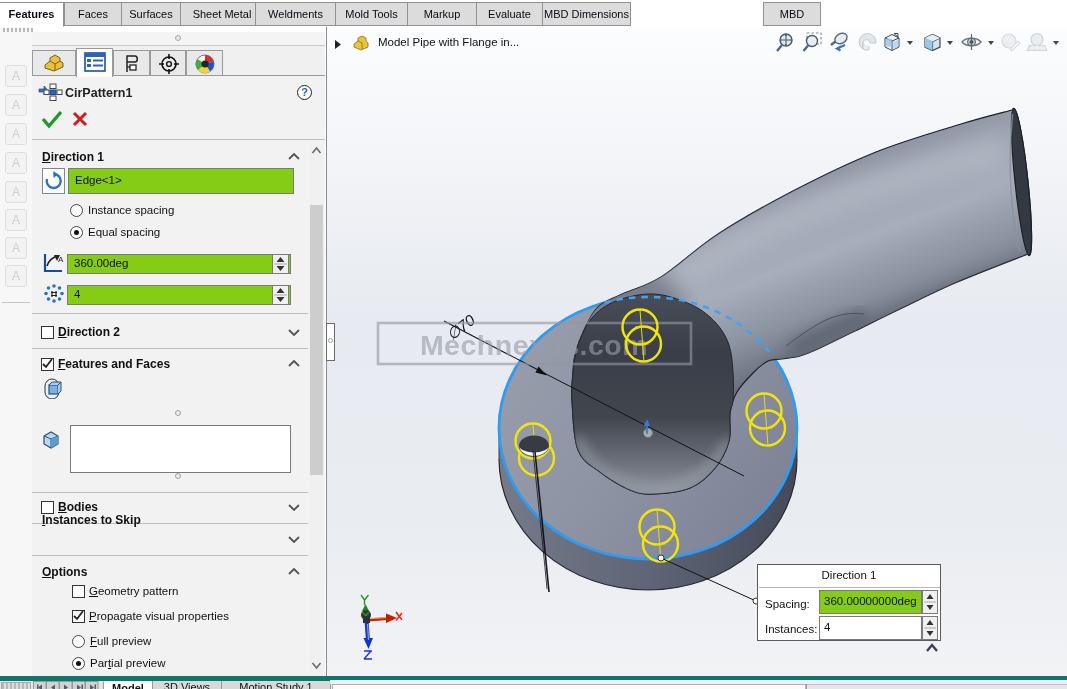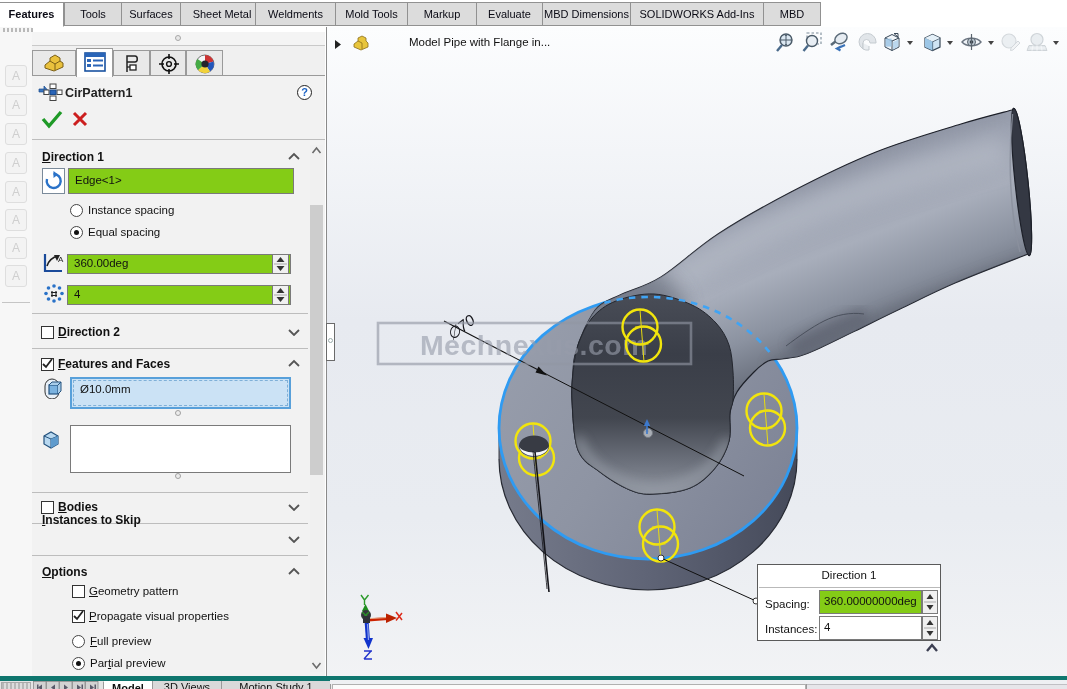--- a/index.html
+++ b/index.html
@@ -198,21 +198,21 @@
     <svg width="10" height="12">
         <polygon points="2,1 8,5.5 2,10" fill="#222"></polygon>
       </svg>
   </div>
   <div class="abs" style="left:352px; top:35px;">
     <svg width="18" height="16" viewBox="0 0 18 16">
       <path d="M2,9 L6,6 L6,3 L10,1 L14,3 L14,6 L16,8 L16,12 L9,15 L2,12 Z" fill="#e8c53c" stroke="#8a6d1a" stroke-width="0.8"></path>
       <path d="M6,6 L10,8 L10,14" fill="none" stroke="#8a6d1a" stroke-width="0.8"></path>
     </svg>
   </div>
-  <div class="abs" style="left:393px; top:36px; font-size:11.5px; color:#111;padding-left:16px;">Model Pipe with Flange in...</div>
+  <div class="abs" style="left:362px; top:36px; font-size:11.5px; color:#111;padding-left:16px;">Model Pipe with Flange in...</div>
 
   <div class="abs" id="hud" style="left:770px; top:32px; width:297px; height:22px;">
   <svg width="297" height="22" viewBox="0 0 297 22">
 
     <g transform="translate(6,0)">
       <circle cx="10" cy="8" r="6" fill="#dce8f2" stroke="#4a5a68" stroke-width="1.4"></circle>
       <line x1="6" y1="13" x2="1" y2="19" stroke="#4a6a8a" stroke-width="2.4"></line>
       <path d="M10,4 L10,12 M6,8 L14,8" stroke="#4a5a68" stroke-width="1"></path>
       <path d="M10,2.2 L8.6,4 L11.4,4 Z M10,13.8 L8.6,12 L11.4,12 Z M3.8,8 L5.6,6.6 L5.6,9.4 Z M16.2,8 L14.4,6.6 L14.4,9.4 Z" fill="#4a5a68"></path>
     </g>
@@ -268,29 +268,28 @@
       <circle cx="11" cy="7.5" r="6" fill="#d4dce2" stroke="#9aa4ac" stroke-width="1.2"></circle>
       <path d="M3,13.5 L19,13.5 L21,18.5 L1,18.5 Z" fill="#c8d0d6" stroke="#9aa4ac" stroke-width="1"></path>
       <path d="M7,13.5 L6,18.5 M11,13.5 L11,18.5 M15,13.5 L16,18.5 M4,16 L19.5,16" stroke="#eef1f3" stroke-width="1.2" fill="none"></path>
     </g>
     <polygon points="283,9 289,9 286,13" fill="#444"></polygon>
   </svg>
   </div>
 
   <div id="menutabs">
     <div class="mtab active" style="left:-1px; width:65px;">Features</div>
-    <div class="mtab" style="left:64px; width:58px;">Tools</div>
+    <div class="mtab" style="left:64px; width:58px;">Faces</div>
     <div class="mtab" style="left:121px; width:60px;">Surfaces</div>
     <div class="mtab" style="left:180px; width:84px;">Sheet Metal</div>
     <div class="mtab" style="left:255px; width:81px;">Weldments</div>
     <div class="mtab" style="left:335px; width:73px;">Mold Tools</div>
     <div class="mtab" style="left:407px; width:70px;">Markup</div>
     <div class="mtab" style="left:476px; width:67px;">Evaluate</div>
     <div class="mtab" style="left:542px; width:89px;">MBD Dimensions</div>
-    <div class="mtab" style="left:630px; width:134px;">SOLIDWORKS Add-Ins</div>
     <div class="mtab" style="left:763px; width:58px;">MBD</div>
   </div>
 
   <div id="leftstrip">
       <div class="lsicon" style="top: 38px;">A</div>
       <div class="lsicon" style="top: 67px;">A</div>
       <div class="lsicon" style="top: 96px;">A</div>
       <div class="lsicon" style="top: 125px;">A</div>
       <div class="lsicon" style="top: 154px;">A</div>
       <div class="lsicon" style="top: 182px;">A</div>
@@ -433,21 +432,20 @@
     </div>
     <div class="hdr" style="left:26px; top:325px;"><u>F</u>eatures and Faces</div>
     <svg class="chev" style="top:327px;">
         <path d="M1,7 L6,2 L11,7" fill="none" stroke="#555" stroke-width="1.8"></path>
       </svg>
     <svg class="abs" style="left:9px; top:346px;" width="22" height="21" viewBox="0 0 22 21">
       <path d="M4,8 A7,7 0 0 1 18,8 L18,14 A7,7 0 0 1 4,14 Z" fill="#e8f0f8" stroke="#333" stroke-width="1"></path>
       <rect x="8" y="7" width="9" height="9" fill="#7ab2e0" stroke="#24527e" stroke-width="1.2"></rect>
       <path d="M8,7 L11,4 L20,4 L17,7 M17,7 L20,4 L20,13 L17,16" fill="#a8cdea" stroke="#24527e" stroke-width="1"></path>
     </svg>
-    <div class="abs" style="left:38px; top:345px; width:221px; height:32px; background:#cbe2f5; border:2px solid #58a0da; font-size:11.5px; color:#111; padding:4px 0 0 8px;">Ø10.0mm<div style="position:absolute; left:1px; top:1px; width:215px; height:26px; border:1px dashed #7fb0d8;"></div></div>
     <div class="abs" style="left:143px; top:378px; width:6px; height:6px; border:1px solid #a0a0a0; border-radius:50%; background:#ececec;"></div>
     <svg class="abs" style="left:9px; top:398px;" width="20" height="20" viewBox="0 0 20 20">
       <path d="M3,6 L10,2 L17,6 L17,14 L10,18 L3,14 Z" fill="#b8d8f0" stroke="#24527e" stroke-width="1.2"></path>
       <path d="M3,6 L10,9 L17,6 M10,9 L10,18" fill="none" stroke="#24527e" stroke-width="1"></path>
       <path d="M10,9 L17,6 L17,14 L10,18 Z" fill="#5f9bcd"></path>
     </svg>
     <div class="abs" style="left:38px; top:393px; width:221px; height:48px; background:#fff; border:1px solid #7a7a7a;"></div>
     <div class="abs" style="left:143px; top:441px; width:6px; height:6px; border:1px solid #a0a0a0; border-radius:50%; background:#ececec;"></div>
     <div class="sep" style="top:460px;"></div>
 

